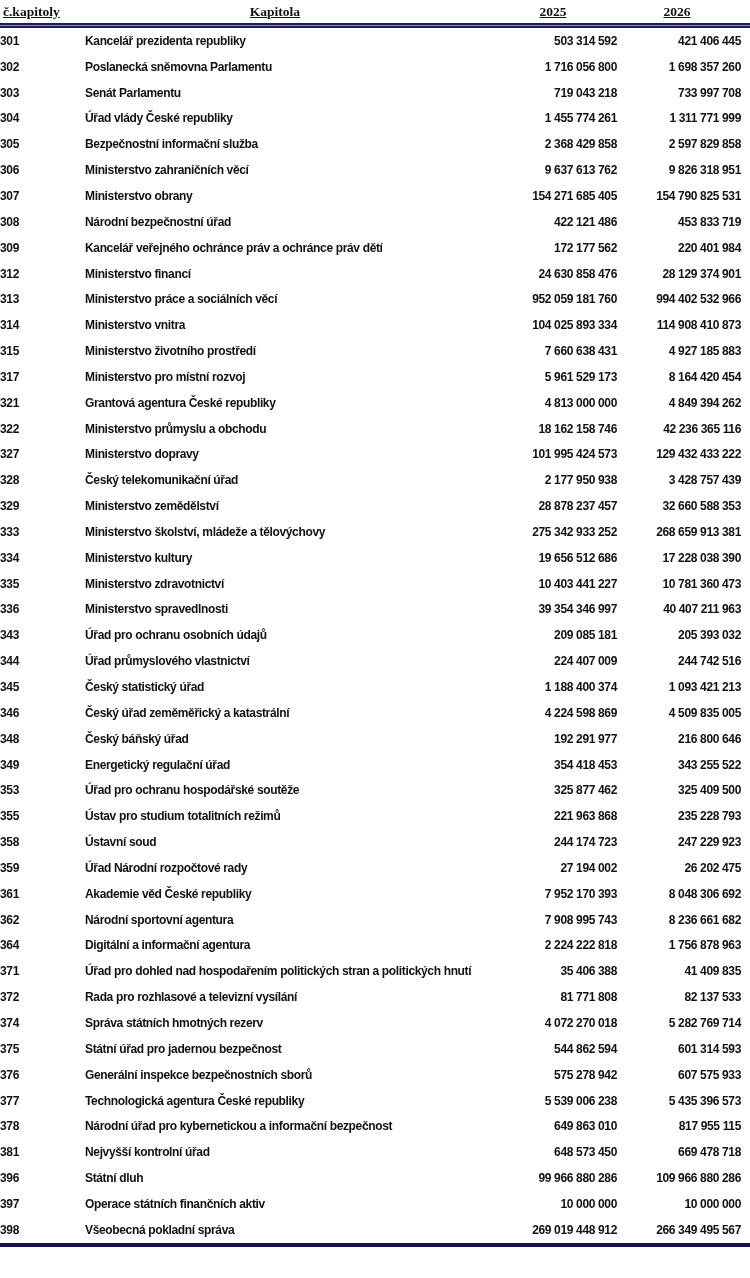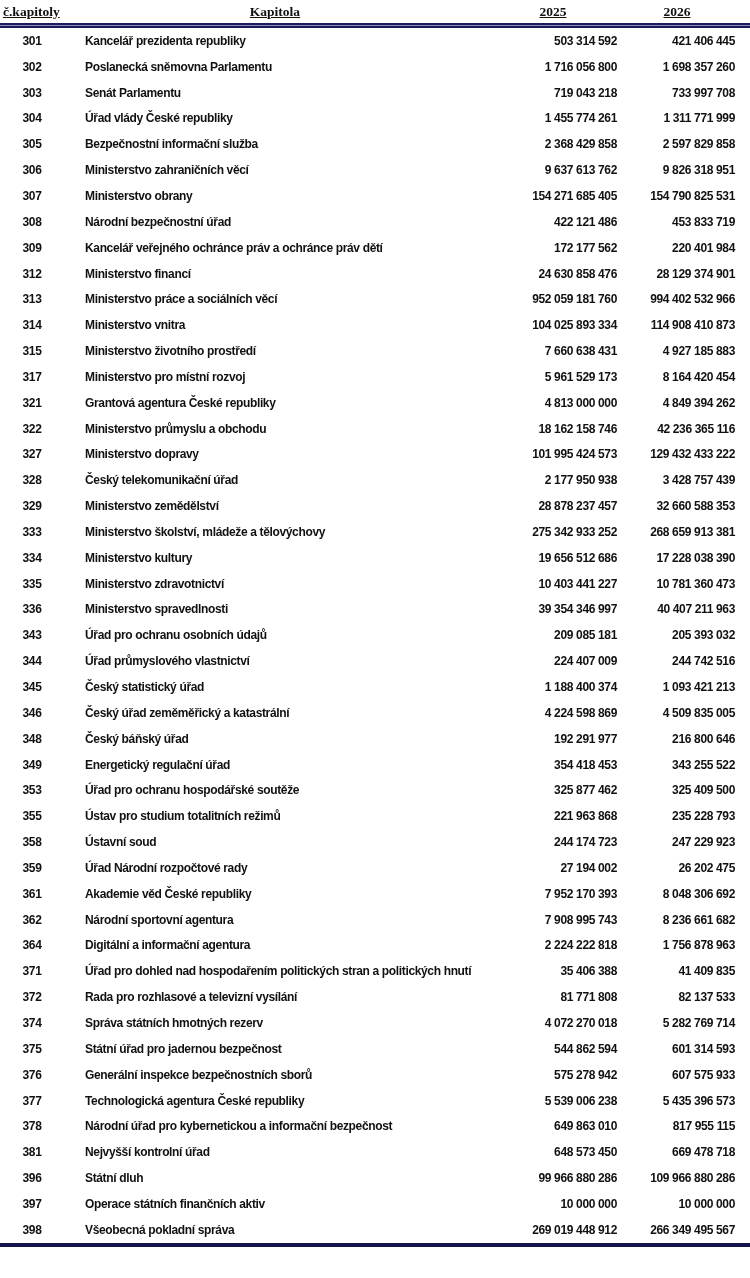--- a/index.html
+++ b/index.html
@@ -23,25 +23,25 @@
   .th-y.y2026{padding-right:16px;}
   
   .rule-double{
     height:5px;
     background:linear-gradient(to bottom,#1b1b5e 0 32%,#8a8ac0 32% 64%,#1b1b5e 64% 100%);
   }
   .rule-total{height:4px;background:#14144a;}
   .rule-bottom{height:3px;background:#14144a;}
   
   .trow{height:25.85px;font-weight:700;font-size:12px;letter-spacing:-0.35px;}
-  .td-num{text-align:center;}
+  .td-num{text-align:left;}
   .td-name{padding-left:21px;white-space:nowrap;overflow:visible;}
   .td-y{text-align:right;white-space:nowrap;}
   .td-y.y2025{padding-right:3px;}
-  .td-y.y2026{padding-right:15px;}
+  .td-y.y2026{padding-right:9px;}
   
   .total-row{height:28px;font-weight:700;font-size:16px;letter-spacing:-0.35px;margin-top:33px;}
   .total-label{padding-left:21px;}
 </style>
 </head>
 <body>
 
 <div class="budget-table">
 
   <div class="thead grid">

